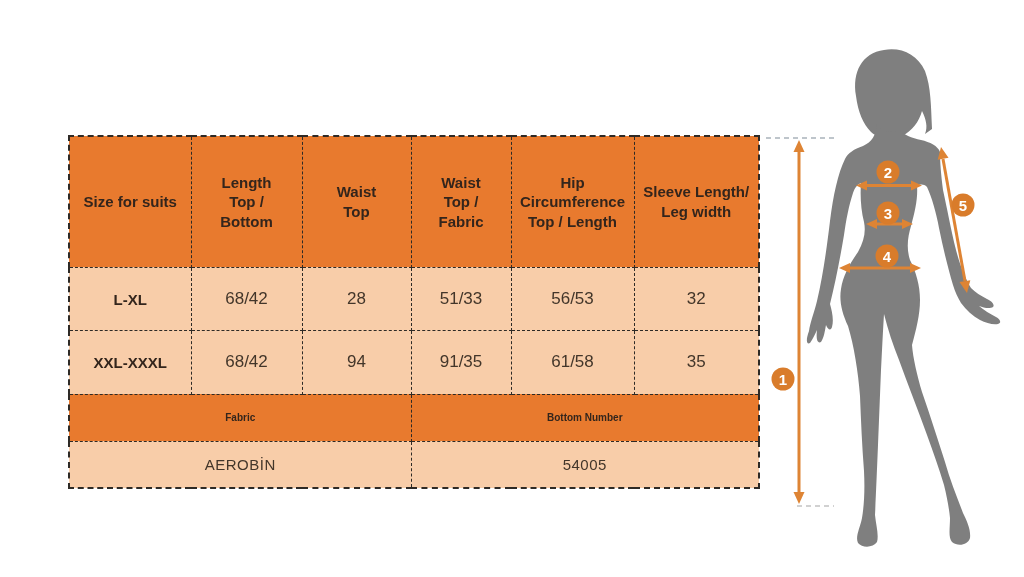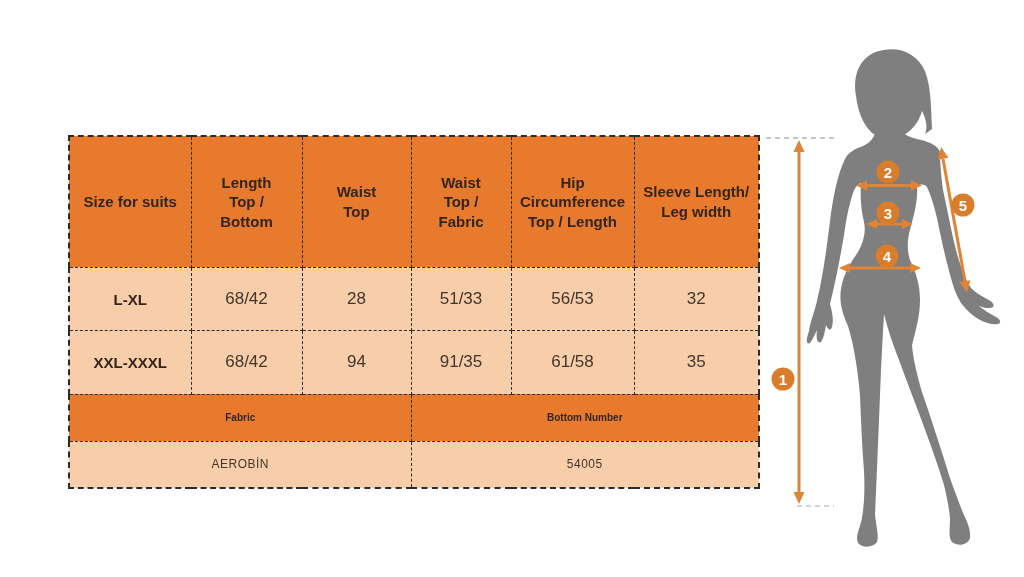--- a/index.html
+++ b/index.html
@@ -39,21 +39,21 @@
   .size-label{
     background:#f8cda9;
     font-weight:bold;font-size:15px;color:#33251c;
   }
   .footer-label{
     background:#e87a2e;
     font-weight:bold;font-size:10px;color:#33251c;
   }
   .footer-value{
     background:#f8cda9;
-    font-size:12px;color:#43362a;
+    font-size:15px;color:#43362a;
     letter-spacing:0.5px;
     margin-left:12px;
   }
   
   .figure-svg{position:absolute;left:760px;top:0;width:264px;height:577px;}
   .badge-num{
     font-family:"Liberation Sans", sans-serif;
     font-weight:bold;font-size:15px;fill:#ffffff;
     text-anchor:middle;
   }

